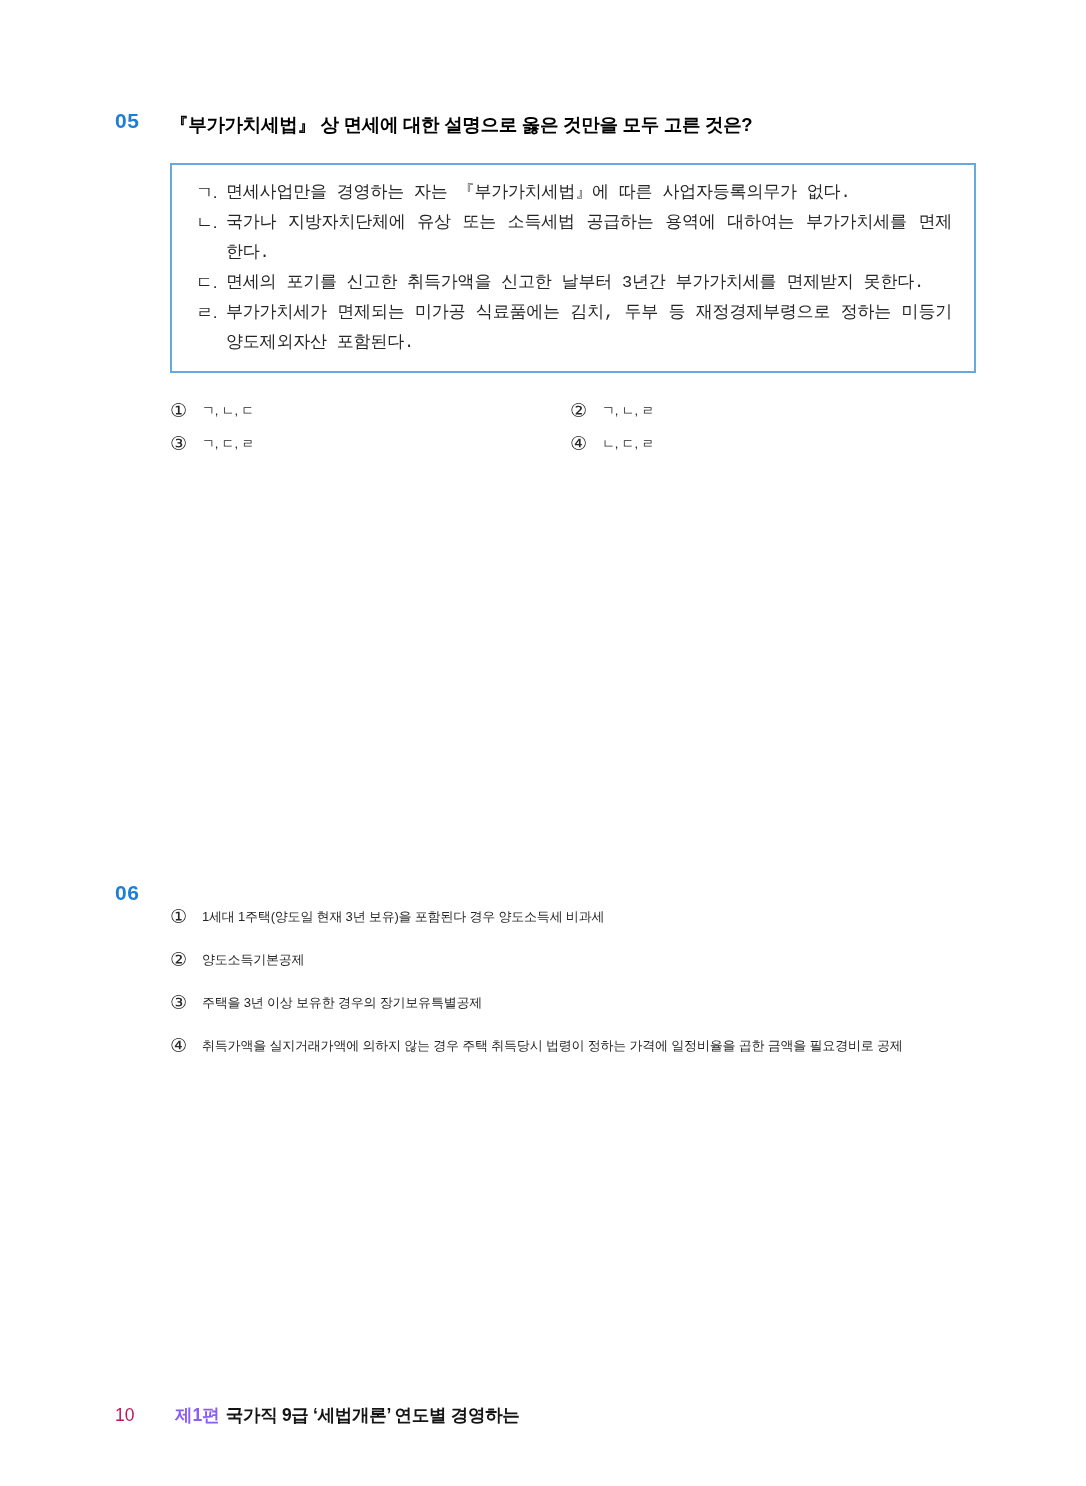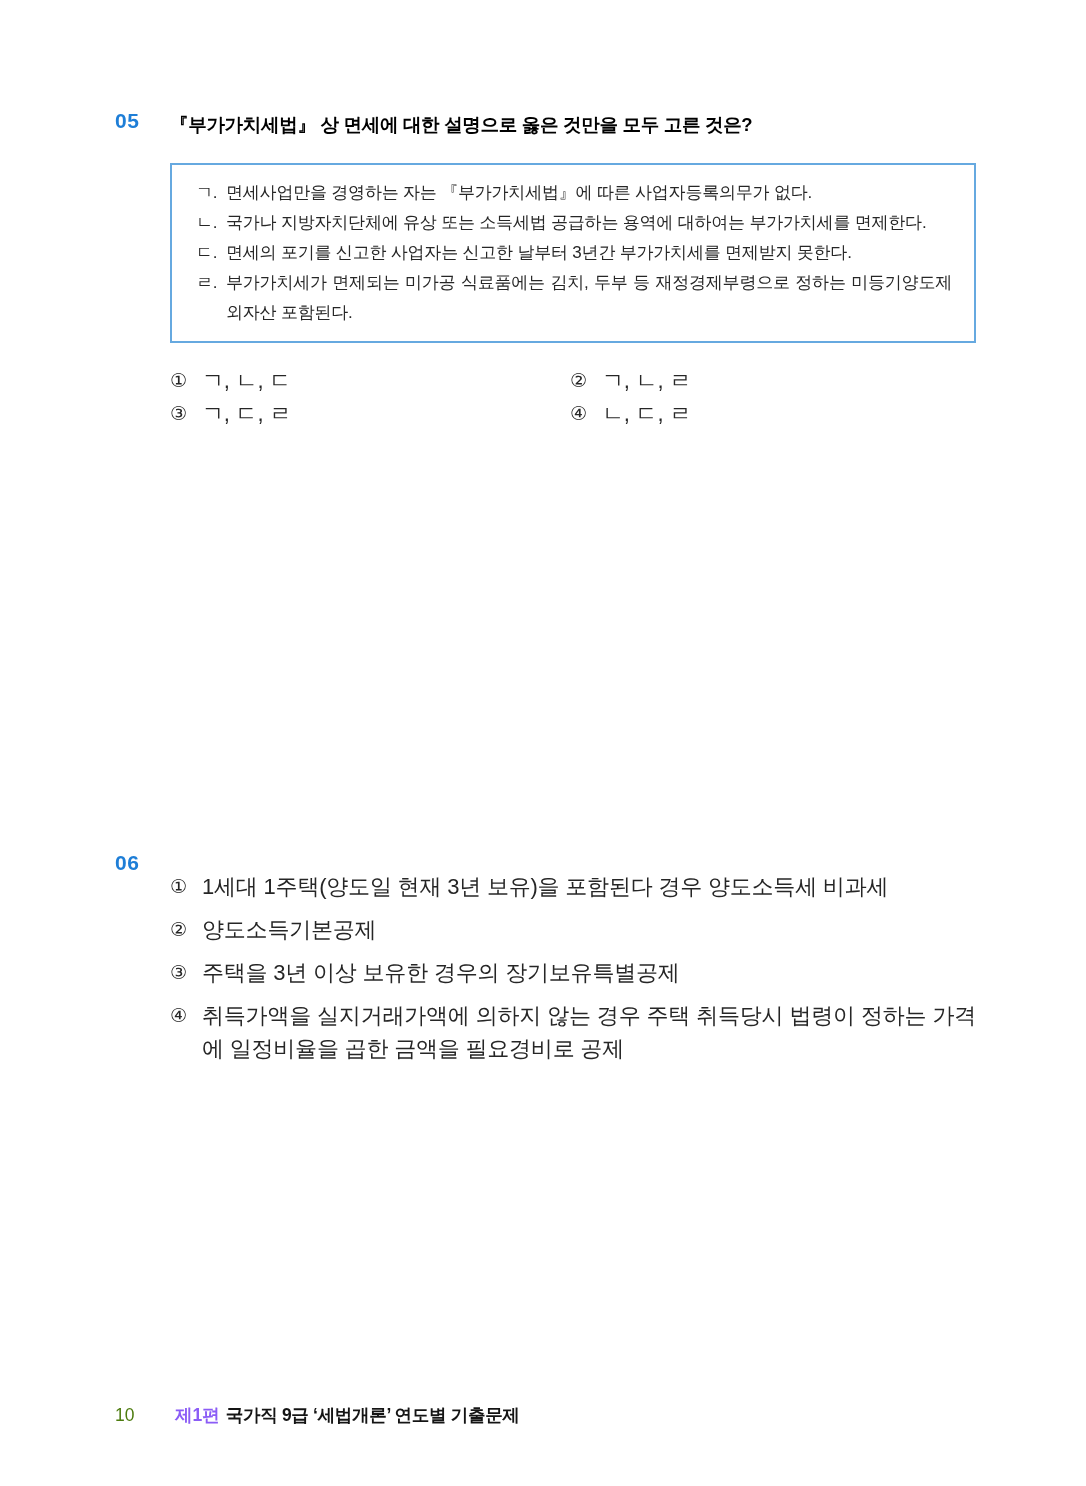--- a/index.html
+++ b/index.html
@@ -44,51 +44,51 @@
     background: #ffffff;
   }
   .box-item {
     display: flex;
     font-size: 17px;
     line-height: 30px;
     color: #262626;
     letter-spacing: -0.2px;
   }
   .box-item .marker { flex: 0 0 30px; }
-  .box-item .text { flex: 1 1 auto; text-align: justify; }
+  .box-item .text { flex: 1 1 auto; text-align: justify; font-family: Liberation Mono, monospace; }
   
   .choices-grid {
     margin-top: 26px;
     display: grid;
     grid-template-columns: 400px 1fr;
     row-gap: 10px;
     font-size: 18px;
   }
   .choice {
     display: flex;
     line-height: 23px;
     color: #262626;
   }
   .choice .marker { flex: 0 0 32px; font-size: 19px; }
-  .choice .text { flex: 1 1 auto; text-align: justify; letter-spacing: -0.2px; font-size: 22px; }
+  .choice .text { flex: 1 1 auto; text-align: justify; letter-spacing: -0.2px; font-size: 13px; }
   .choices-list { margin-top: 20px; display: flex; flex-direction: column; row-gap: 10px; }
   .choices-list .choice { line-height: 33px; }
   .choices-list .choice .marker { line-height: 33px; }
   
   .q06 { margin-top: 425px; justify-content: center; }
   
   .footer {
     position: absolute;
     left: 115px;
     top: 1403px;
     display: flex;
     align-items: baseline;
     font-size: 17.5px;
   }
-  .footer .page-num { color: #4d7c0f; font-weight: normal; width: 60px; }
+  .footer .page-num { color: #be185d; font-weight: normal; width: 60px; }
   .footer .part { color: #8b5cf6; font-weight: bold; margin-right: 6px; }
   .footer .rest { color: #141414; font-weight: bold; letter-spacing: -0.3px; }
 </style>
 </head>
 <body>
 
 <div class="page">
 
   <section class="question q05">
     <div class="q-num">05</div>
@@ -99,21 +99,21 @@
         <div class="box-item">
           <span class="marker">ㄱ.</span>
           <span class="text">면세사업만을 경영하는 자는 『부가가치세법』에 따른 사업자등록의무가 없다.</span>
         </div>
         <div class="box-item">
           <span class="marker">ㄴ.</span>
           <span class="text">국가나 지방자치단체에 유상 또는 소득세법 공급하는 용역에 대하여는 부가가치세를 면제한다.</span>
         </div>
         <div class="box-item">
           <span class="marker">ㄷ.</span>
-          <span class="text">면세의 포기를 신고한 사업자는 신고한 날부터 3년간 부가가치세를 면제받지 못한다.</span>
+          <span class="text">면세의 포기를 신고한 취득가액을 신고한 날부터 3년간 부가가치세를 면제받지 못한다.</span>
         </div>
         <div class="box-item">
           <span class="marker">ㄹ.</span>
           <span class="text">부가가치세가 면제되는 미가공 식료품에는 김치, 두부 등 재정경제부령으로 정하는 미등기양도제외자산 포함된다.</span>
         </div>
       </div>
 
       <div class="choices-grid">
         <div class="choice">
           <span class="marker">①</span>
@@ -156,16 +156,16 @@
           <span class="marker">④</span>
           <span class="text">취득가액을 실지거래가액에 의하지 않는 경우 주택 취득당시 법령이 정하는 가격에 일정비율을 곱한 금액을 필요경비로 공제</span>
         </div>
       </div>
     </div>
   </section>
 
   <div class="footer">
     <span class="page-num">10</span>
     <span class="part">제1편</span>
-    <span class="rest">국가직 9급 ‘세법개론’ 연도별 기출문제</span>
+    <span class="rest">국가직 9급 ‘세법개론’ 연도별 경영하는</span>
   </div>
 
 </div>
 
 </body></html>

